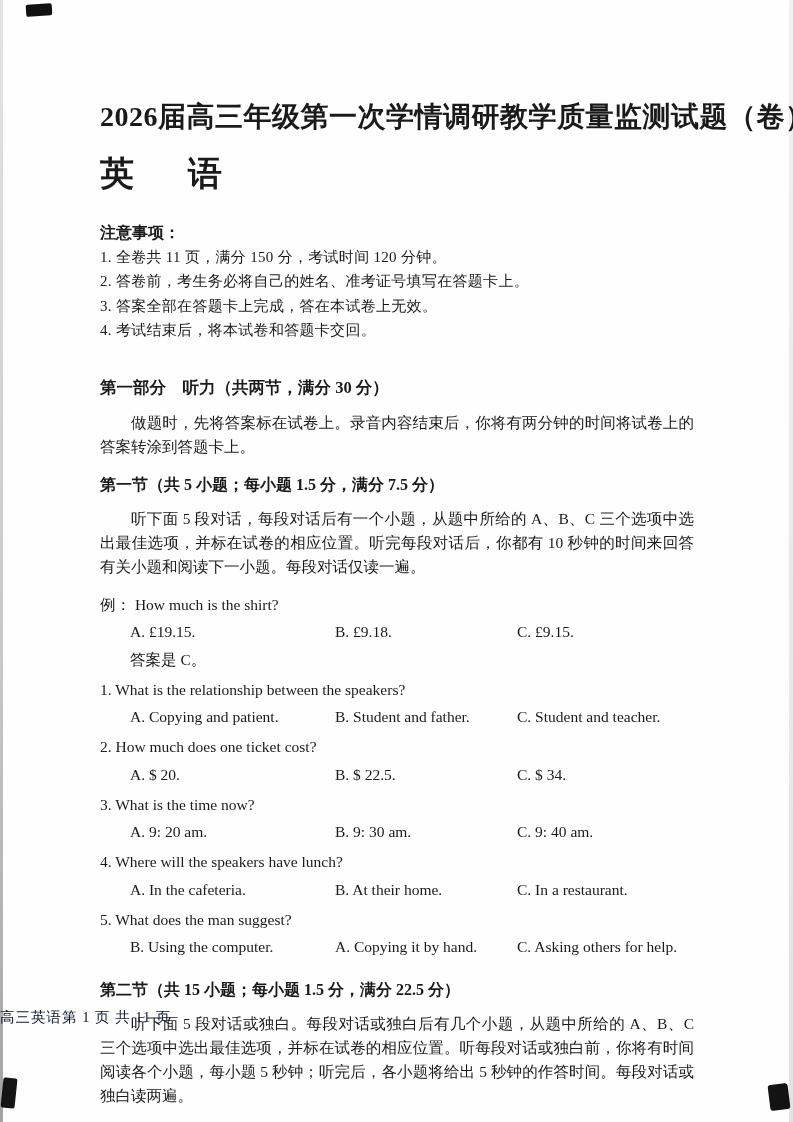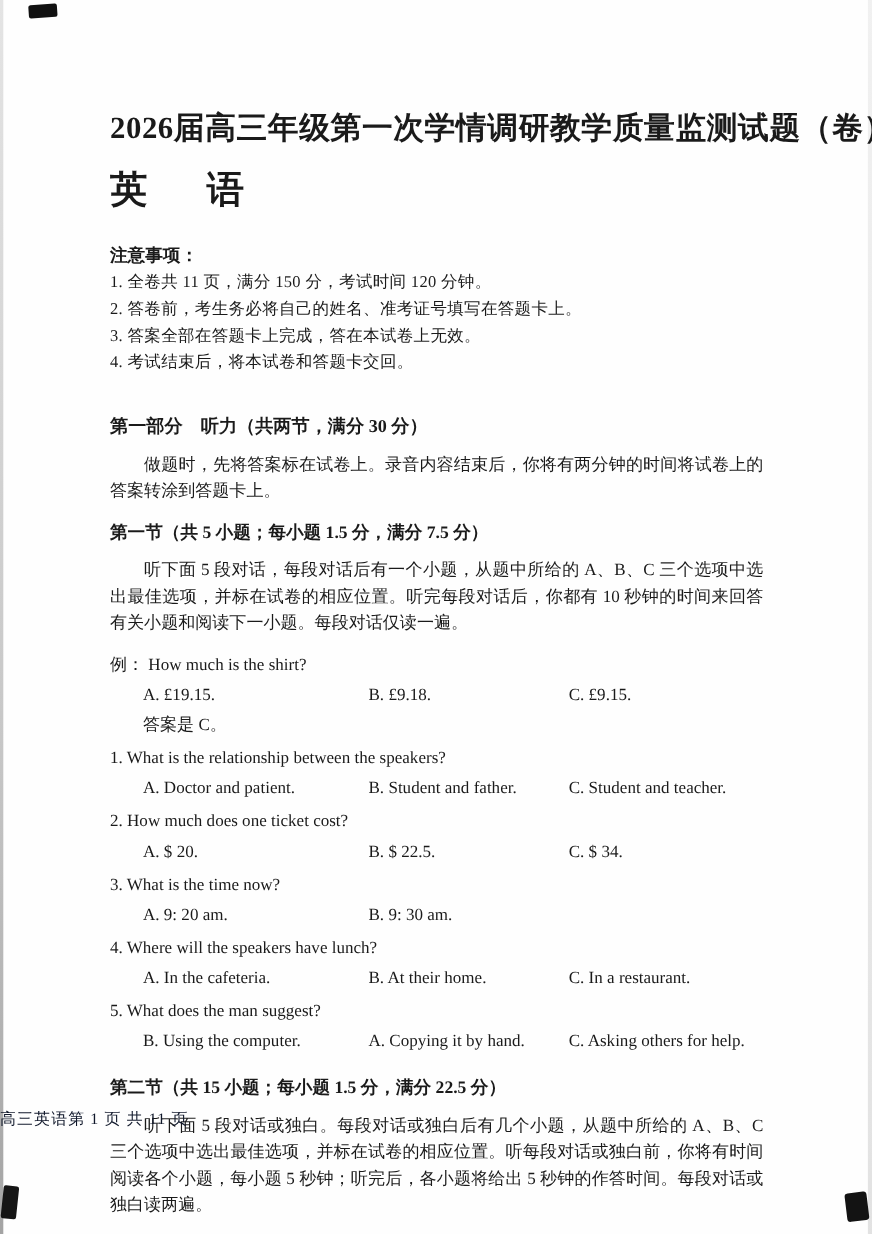--- a/index.html
+++ b/index.html
@@ -147,36 +147,37 @@
     <div class="example-line">例：  How much is the shirt?</div>
     <div class="options-row">
       <span>A. £19.15.</span>
       <span>B. £9.18.</span>
       <span>C. £9.15.</span>
     </div>
     <div class="answer-line">答案是 C。</div>
 
     <div class="q-line">1. What is the relationship between the speakers?</div>
     <div class="options-row">
-      <span>A. Doctor and patient.</span>
+      <span>A. Copying and patient.</span>
       <span>B. Student and father.</span>
       <span>C. Student and teacher.</span>
     </div>
 
     <div class="q-line">2. How much does one ticket cost?</div>
     <div class="options-row">
       <span>A. $ 20.</span>
       <span>B. $ 22.5.</span>
       <span>C. $ 34.</span>
     </div>
 
     <div class="q-line">3. What is the time now?</div>
     <div class="options-row">
       <span>A. 9: 20 am.</span>
       <span>B. 9: 30 am.</span>
+      <span>C. 9: 40 am.</span>
     </div>
 
     <div class="q-line">4. Where will the speakers have lunch?</div>
     <div class="options-row">
       <span>A. In the cafeteria.</span>
       <span>B. At their home.</span>
       <span>C. In a restaurant.</span>
     </div>
 
     <div class="q-line">5. What does the man suggest?</div>

